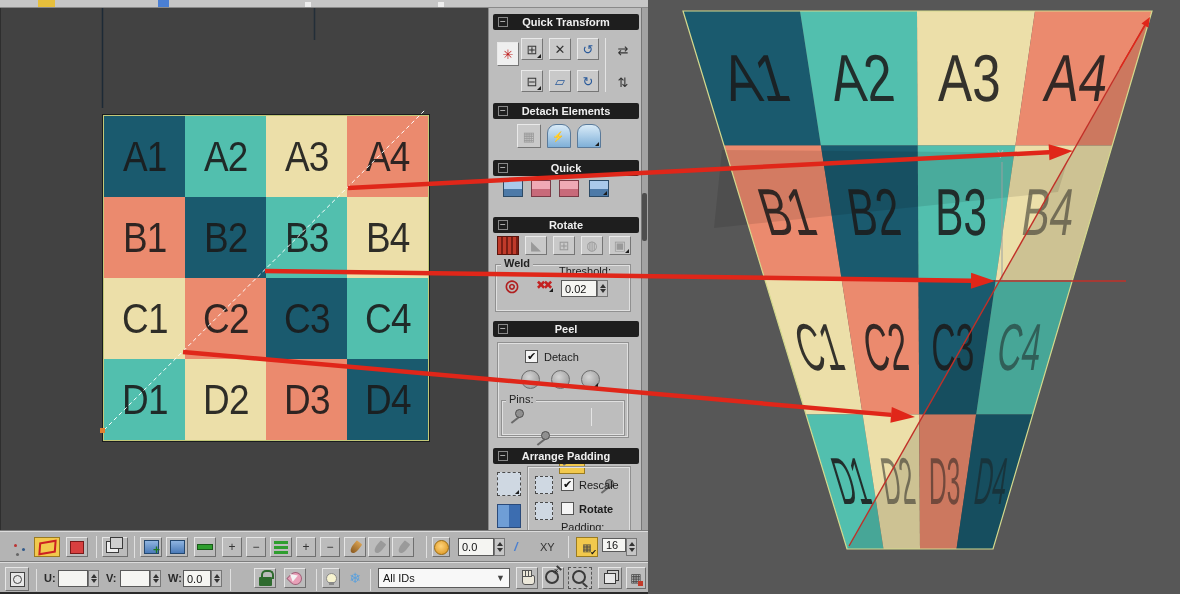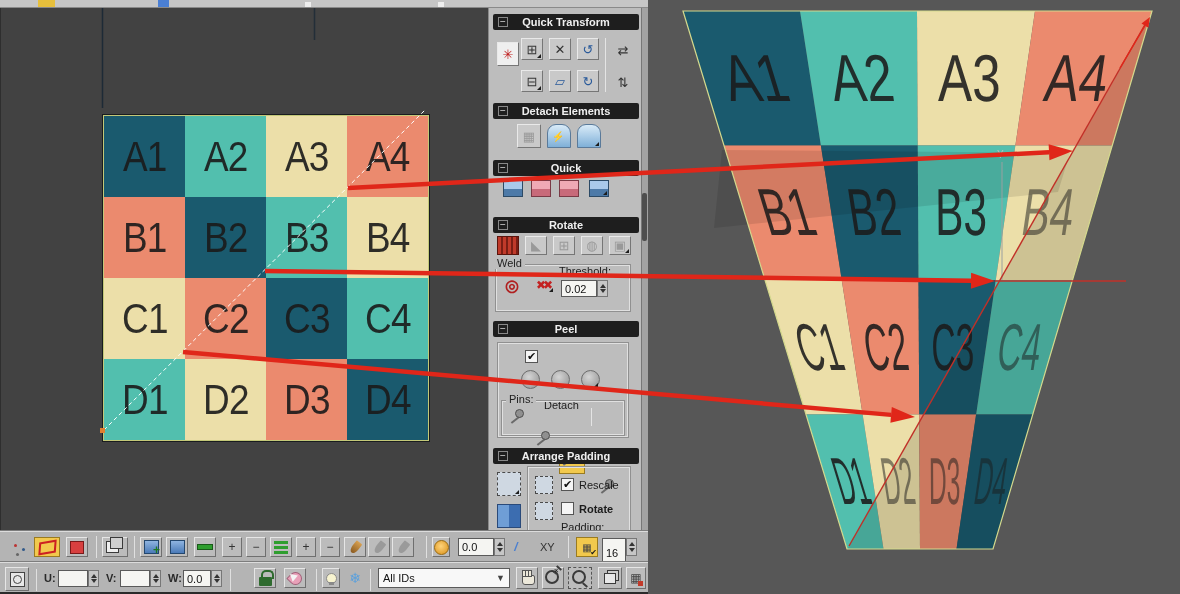--- a/index.html
+++ b/index.html
@@ -212,34 +212,34 @@
     <div class="roll-h" style="top:209px;">
       <span class="minusbox">−</span>
       <span>Rotate</span>
     </div>
     <div class="icon i-basket" style="left:8px;top:228px;width:22px;height:19px;"></div>
     <div class="icon dim" style="left:36px;top:228px;width:22px;height:19px;">◣</div>
     <div class="icon dim" style="left:64px;top:228px;width:22px;height:19px;">⊞</div>
     <div class="icon dim" style="left:92px;top:228px;width:22px;height:19px;">◍</div>
     <div class="icon dim fo" style="left:120px;top:228px;width:22px;height:19px;">▣</div>
     <div class="gbox" style="left:6px;top:256px;width:136px;height:48px;"></div>
-    <div class="glegend" style="left:5px;top:249px;font-weight:normal;">Weld</div>
+    <div class="glegend" style="left:12px;top:249px;font-weight:bold;">Weld</div>
     <div class="icon flat i-target" style="left:12px;top:266px;width:22px;height:22px;">◎</div>
     <div class="icon flat i-weldx fo" style="left:42px;top:268px;width:24px;height:18px;">✖✖</div>
     <div class="lbl" style="left:70px;top:257px;">Threshold:</div>
     <div class="fld" style="left:72px;top:272px;width:36px;height:17px;">0.02</div>
     <div class="spin" style="left:108px;top:272px;height:17px;"></div>
 
     <div class="roll-h" style="top:313px;">
       <span class="minusbox">−</span>
       <span>Peel</span>
     </div>
     <div class="gbox" style="left:8px;top:334px;width:132px;height:96px;"></div>
     <div class="cb" style="left:36px;top:342px;">✔</div>
-    <div class="lbl" style="left:55px;top:343px;margin-top:48px;">Detach</div>
+    <div class="lbl" style="left:55px;top:343px;">Detach</div>
     <div class="icon i-round" style="left:32px;top:362px;width:19px;height:19px;"></div>
     <div class="icon i-round" style="left:62px;top:362px;width:19px;height:19px;"></div>
     <div class="icon i-round fo" style="left:92px;top:362px;width:19px;height:19px;"></div>
     <div class="gbox" style="left:12px;top:392px;width:124px;height:36px;"></div>
     <div class="glegend" style="left:17px;top:385px;">Pins:</div>
     <div class="icon flat i-pin" style="left:18px;top:398px;width:20px;height:22px;"></div>
     <div class="icon flat i-pin" style="left:44px;top:398px;width:20px;height:22px;"></div>
     <div class="icon i-pin pin-green yellow" style="left:70px;top:396px;width:26px;height:26px;"></div>
     <div class="vsep" style="left:102px;top:400px;height:18px;"></div>
     <div class="icon flat i-pin" style="left:108px;top:398px;width:20px;height:22px;"></div>
@@ -283,21 +283,21 @@
     <div class="tico i-brush flat dim" style="left:368px;"></div>
     <div class="tico i-brush flat dim" style="left:392px;"></div>
     <div class="tsep" style="left:426px;"></div>
     <div class="tico i-scircle flat" style="left:432px;width:18px;"></div>
     <div class="fld" style="left:458px;top:6px;width:36px;height:18px;">0.0</div>
     <div class="spin" style="left:494px;top:6px;height:18px;"></div>
     <div class="tico i-slash" style="left:508px;width:16px;">/</div>
     <div class="txt" style="left:540px;top:9px;color:#333;">XY</div>
     <div class="tsep" style="left:568px;"></div>
     <div class="tico i-snap yellow" style="left:576px;"></div>
-    <div class="fld" style="left:602px;top:6px;width:24px;height:30px;">16</div>
+    <div class="fld" style="left:602px;top:6px;width:24px;height:14px;">16</div>
     <div class="spin" style="left:626px;top:6px;height:18px;"></div>
   </div>
 
   <div class="tbar tb2">
     <div class="tico i-absoff" style="left:5px;top:4px;width:24px;height:24px;"></div>
     <div class="tsep" style="left:36px;top:6px;"></div>
     <div class="txt" style="left:44px;top:9px;font-weight:bold;">U:</div>
     <div class="fld" style="left:58px;top:7px;width:30px;height:17px;"></div>
     <div class="spin" style="left:88px;top:7px;height:17px;"></div>
     <div class="txt" style="left:106px;top:9px;font-weight:bold;">V:</div>

